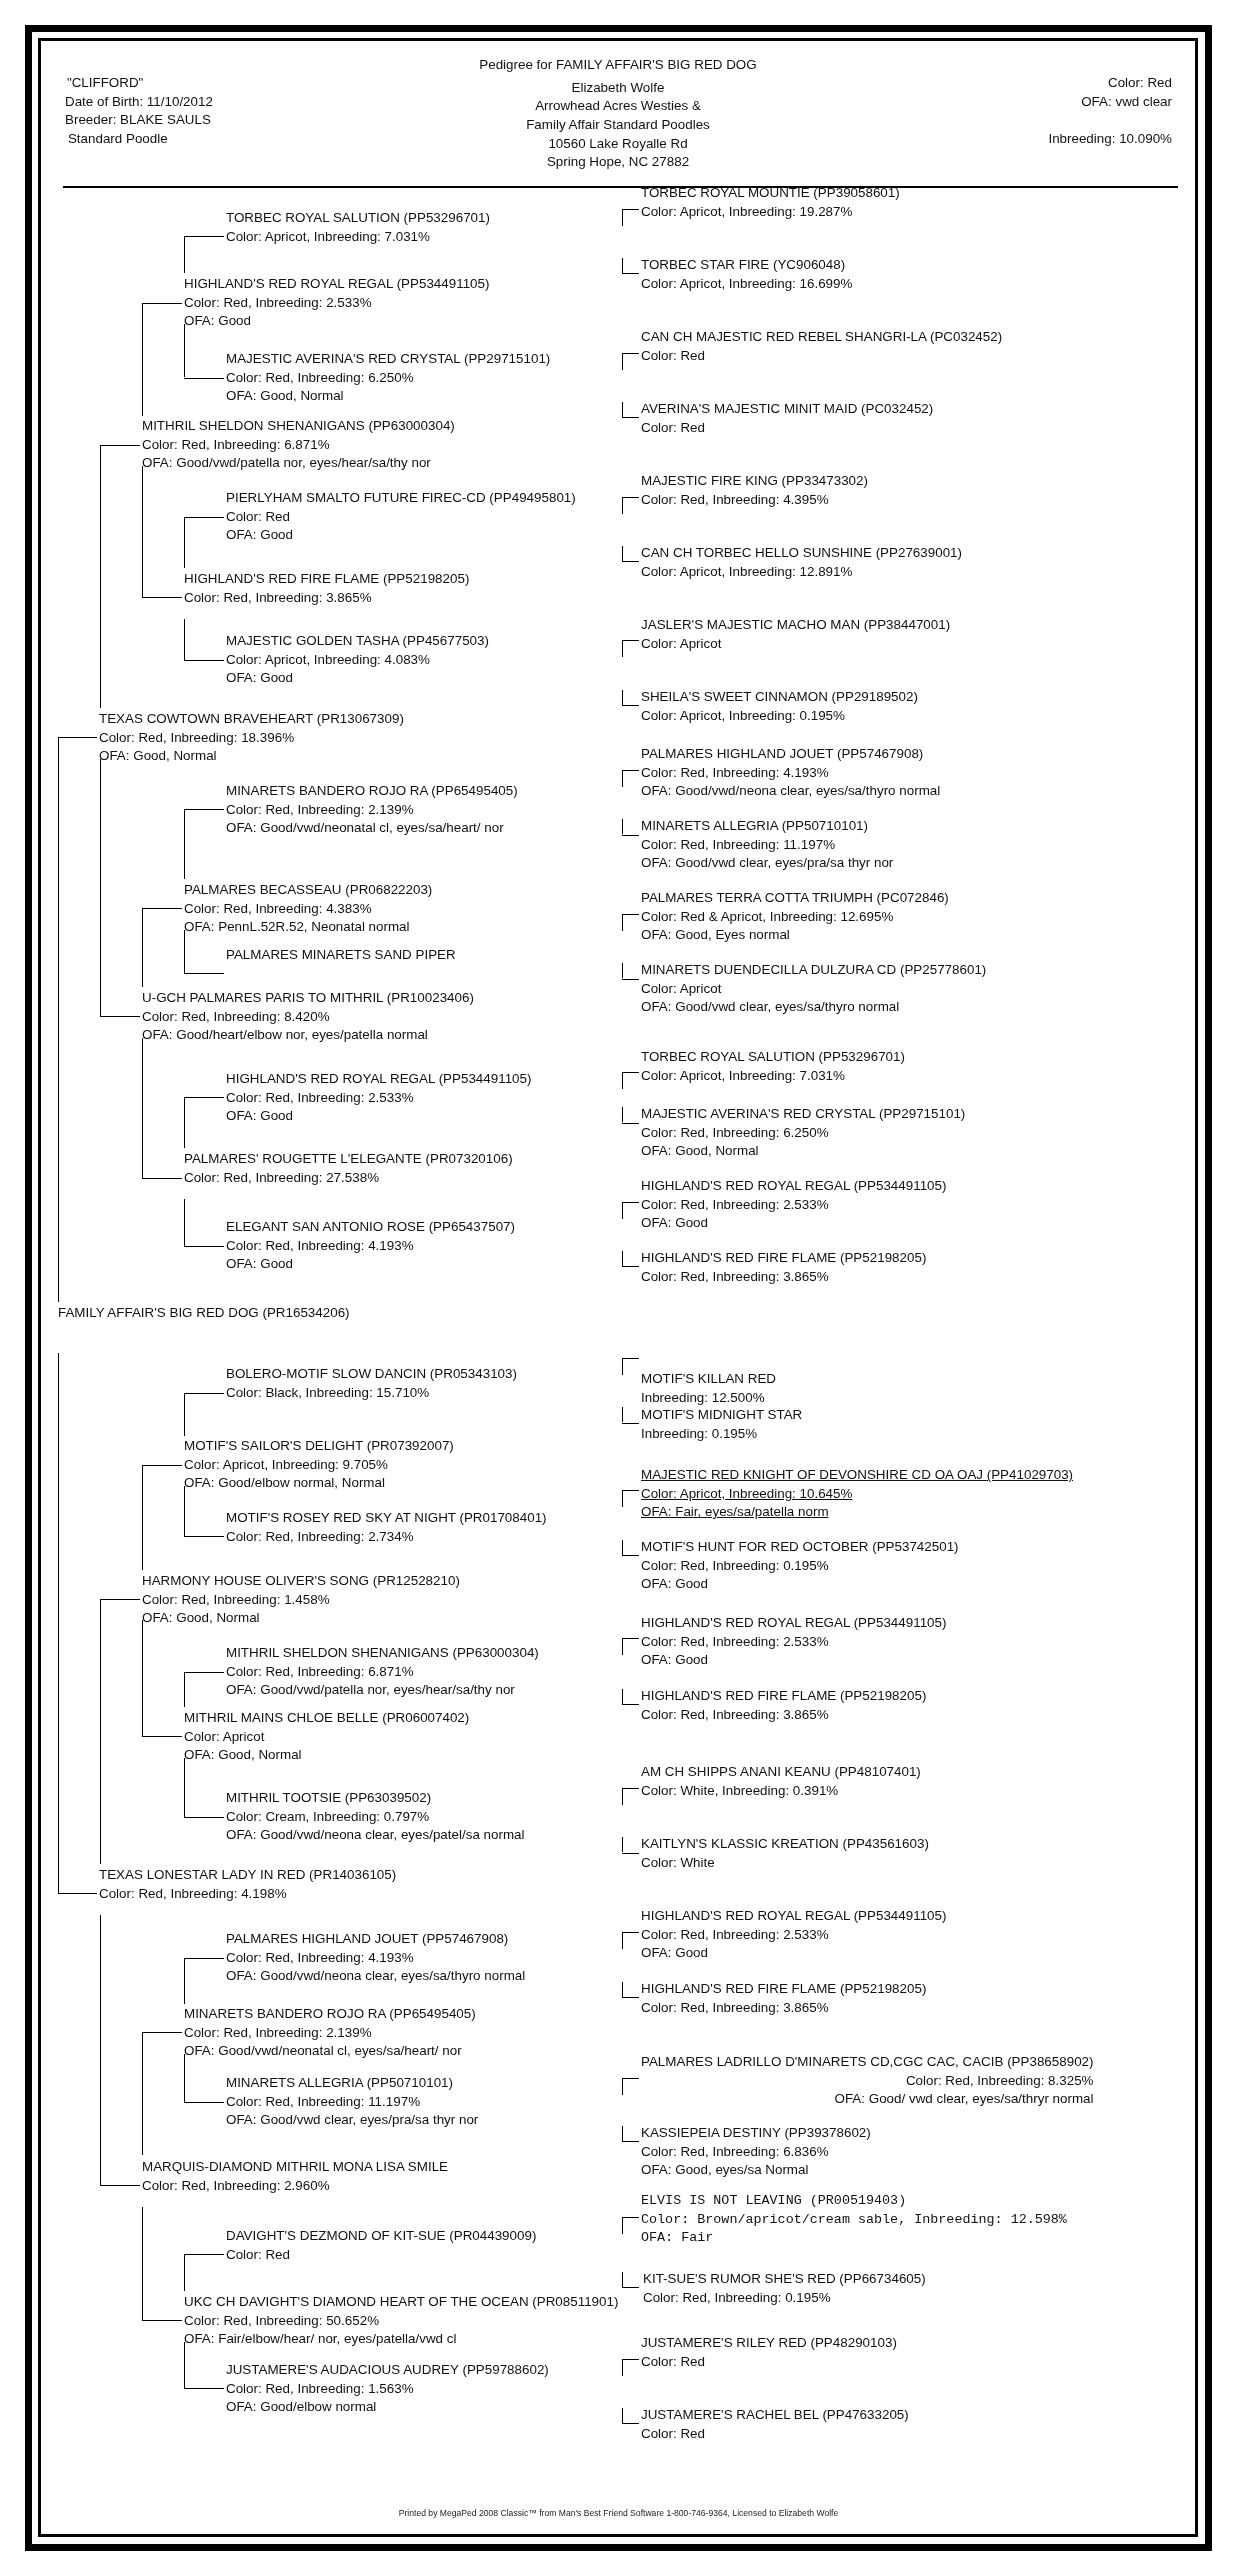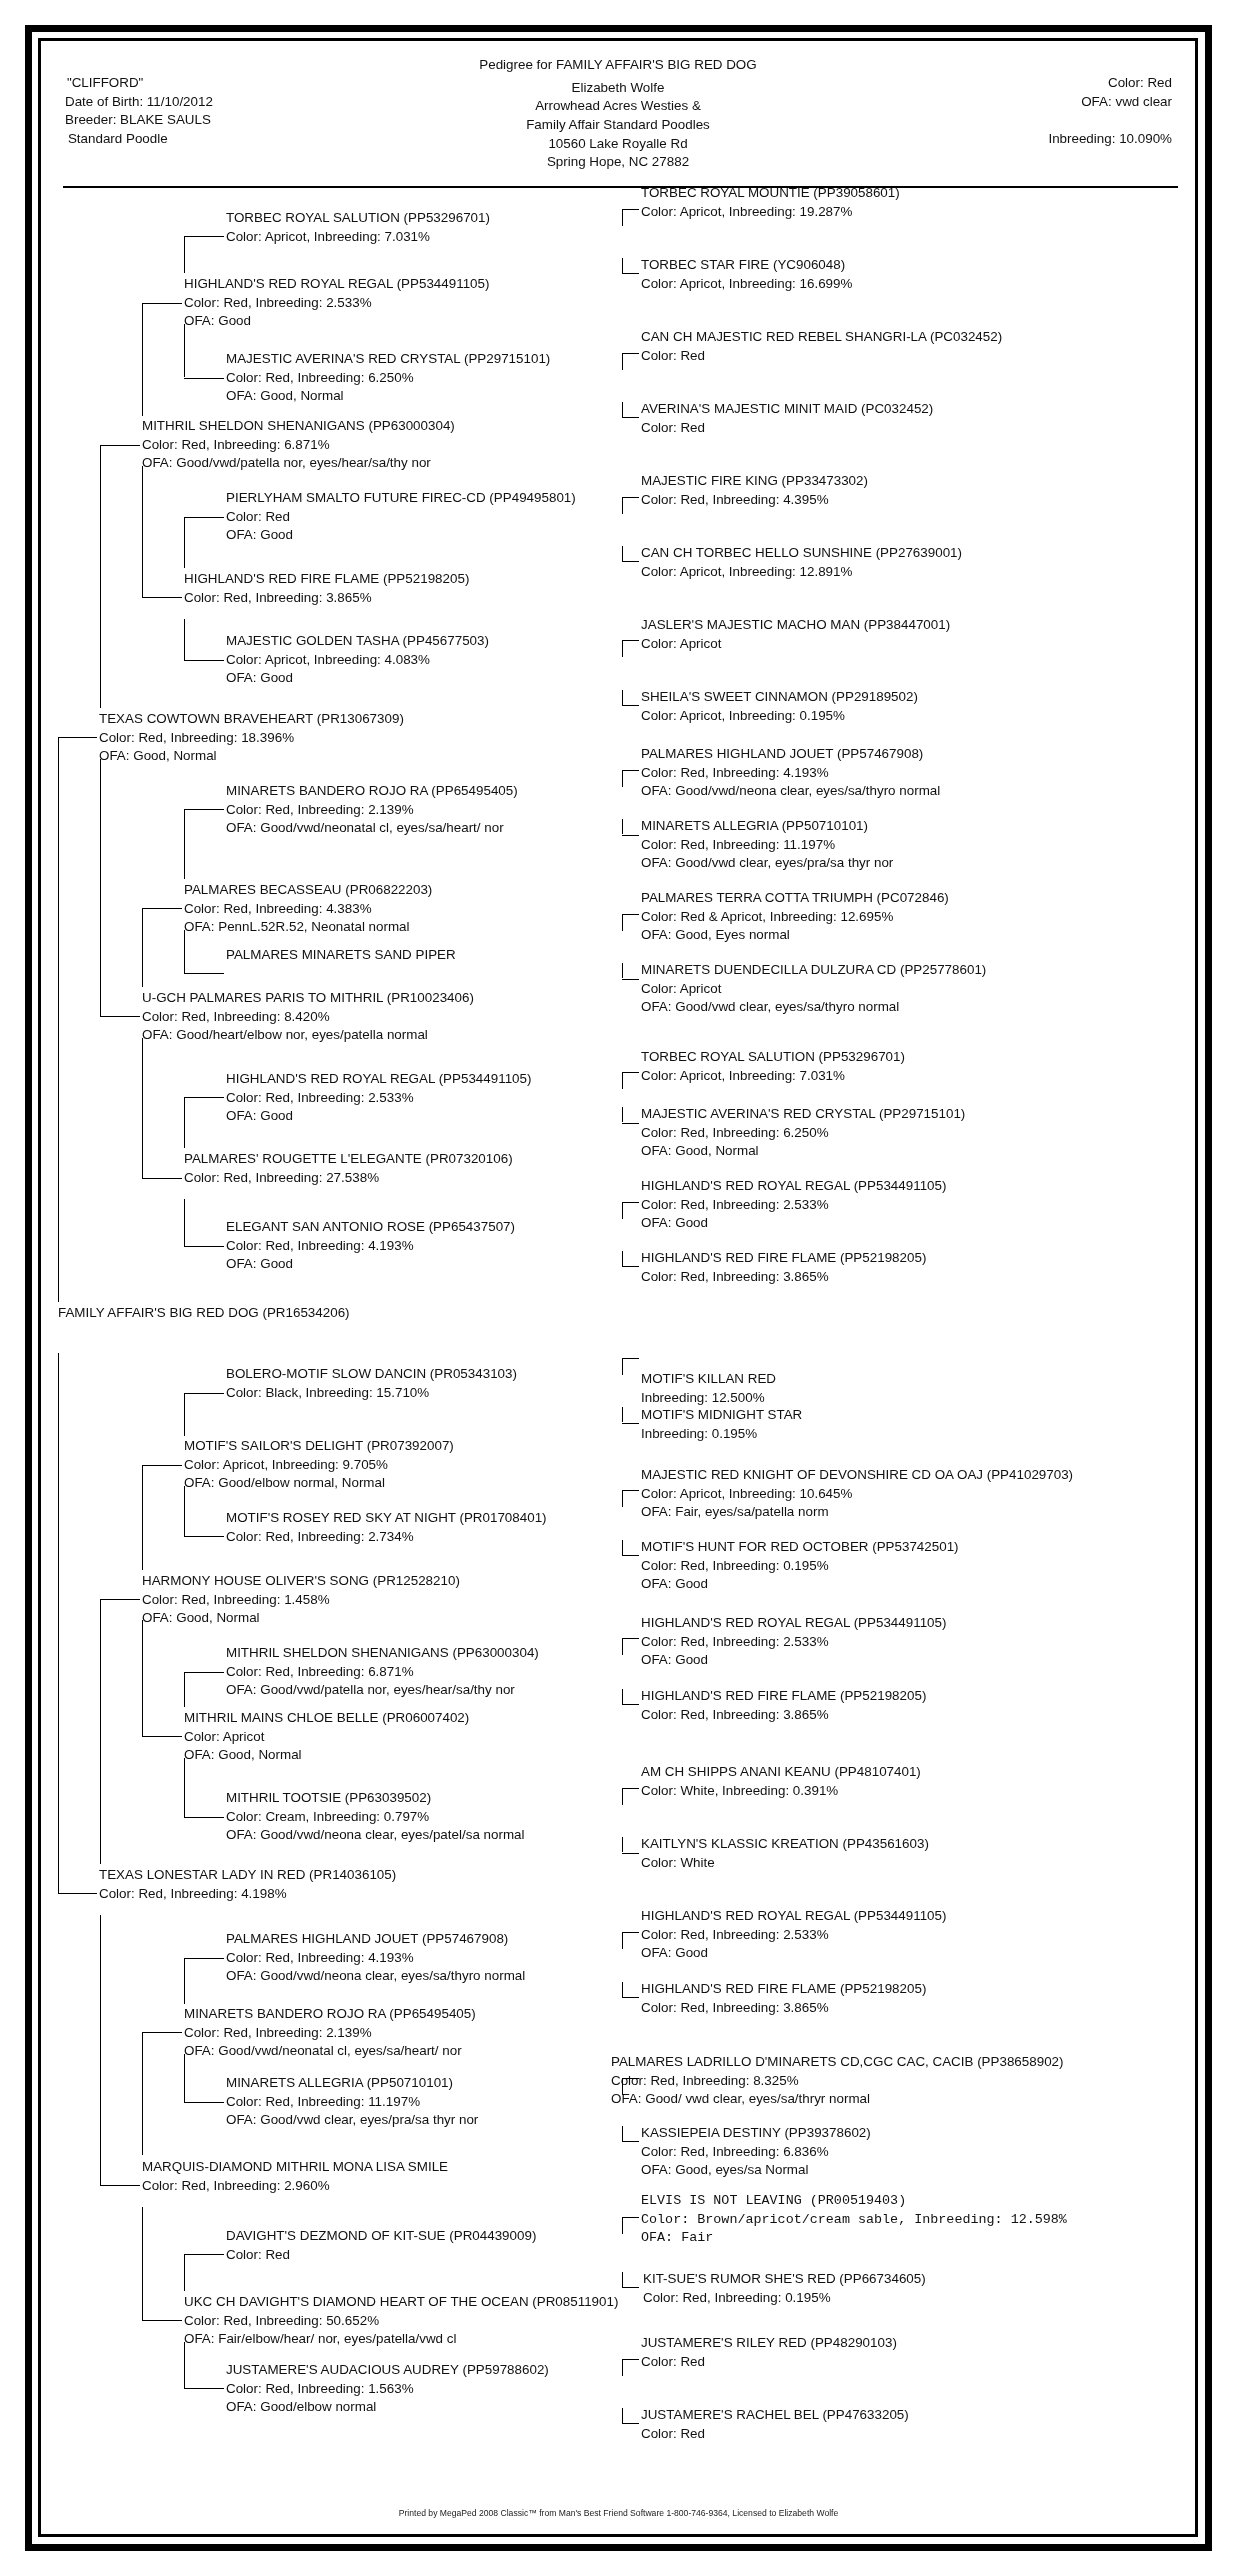--- a/index.html
+++ b/index.html
@@ -266,21 +266,21 @@
       <div>Color: Red, Inbreeding:   3.865%</div>
     </div>
     <div class="dog" style="left: 641px; top: 1334px; margin-top: 36px;">
       <div>MOTIF'S KILLAN RED</div>
       <div>Inbreeding:  12.500%</div>
     </div>
     <div class="dog" style="left: 641px; top: 1406px;">
       <div>MOTIF'S MIDNIGHT STAR</div>
       <div>Inbreeding:   0.195%</div>
     </div>
-    <div class="dog" style="left: 641px; top: 1466px;">
+    <div class="dog" style="left: 641px; top: 1466px; text-decoration: underline;">
       <div>MAJESTIC RED KNIGHT OF DEVONSHIRE CD OA OAJ (PP41029703)</div>
       <div>Color: Apricot, Inbreeding:  10.645%</div>
       <div>OFA: Fair,  eyes/sa/patella norm</div>
     </div>
     <div class="dog" style="left: 641px; top: 1538px;">
       <div>MOTIF'S HUNT FOR RED OCTOBER (PP53742501)</div>
       <div>Color: Red, Inbreeding:   0.195%</div>
       <div>OFA: Good</div>
     </div>
     <div class="dog" style="left: 641px; top: 1614px;">
@@ -302,21 +302,21 @@
     </div>
     <div class="dog" style="left: 641px; top: 1907px;">
       <div>HIGHLAND'S RED ROYAL REGAL (PP534491105)</div>
       <div>Color: Red, Inbreeding:   2.533%</div>
       <div>OFA: Good</div>
     </div>
     <div class="dog" style="left: 641px; top: 1980px;">
       <div>HIGHLAND'S RED FIRE FLAME (PP52198205)</div>
       <div>Color: Red, Inbreeding:   3.865%</div>
     </div>
-    <div class="dog" style="left: 611px; top: 2053px;">
+    <div class="dog" style="left: 641px; top: 2053px; text-align: right;">
       <div>PALMARES LADRILLO D'MINARETS CD,CGC CAC, CACIB (PP38658902)</div>
       <div>Color: Red, Inbreeding:   8.325%</div>
       <div>OFA: Good/ vwd clear,  eyes/sa/thryr normal</div>
     </div>
     <div class="dog" style="left: 641px; top: 2124px;">
       <div>KASSIEPEIA DESTINY (PP39378602)</div>
       <div>Color: Red, Inbreeding:   6.836%</div>
       <div>OFA: Good,  eyes/sa Normal</div>
     </div>
     <div class="dog" style="left: 641px; top: 2192px; font-family: Liberation Mono, monospace;">

